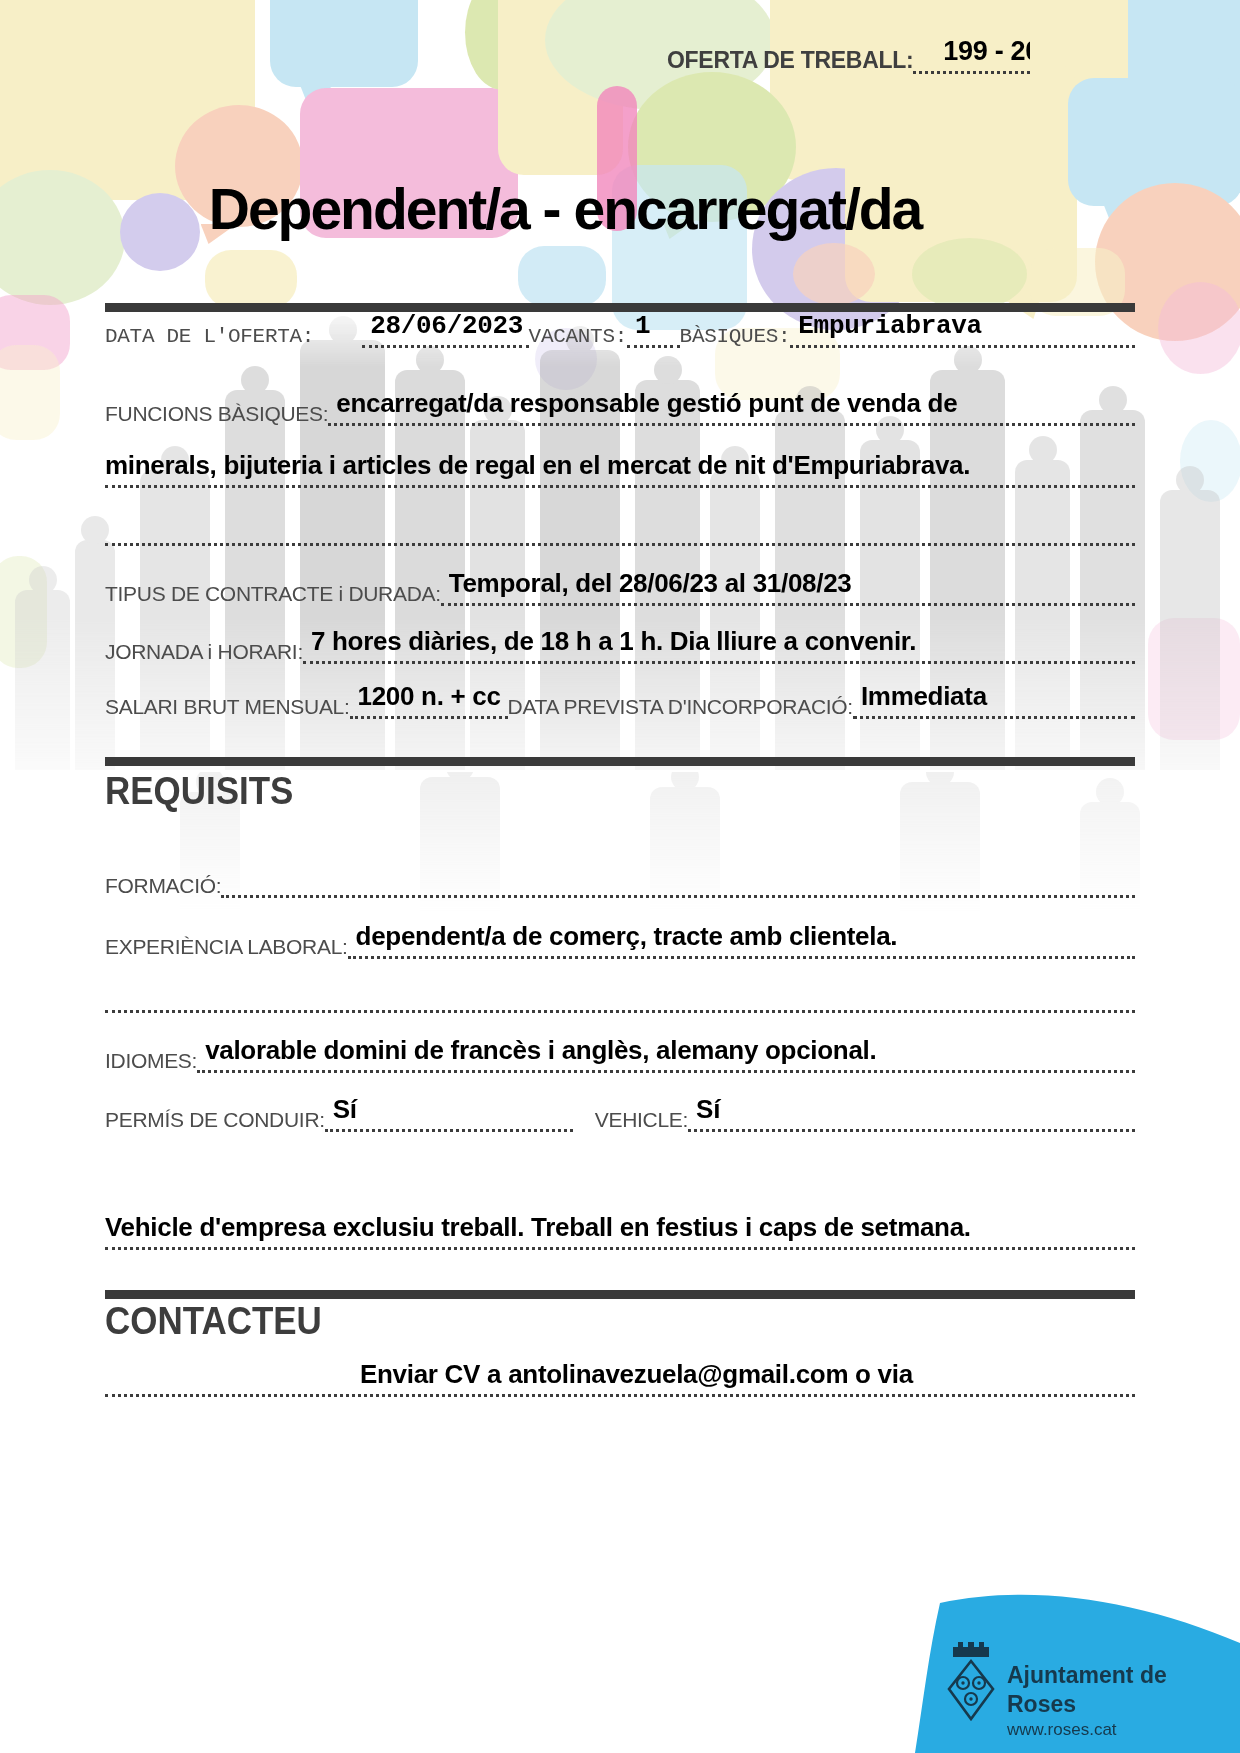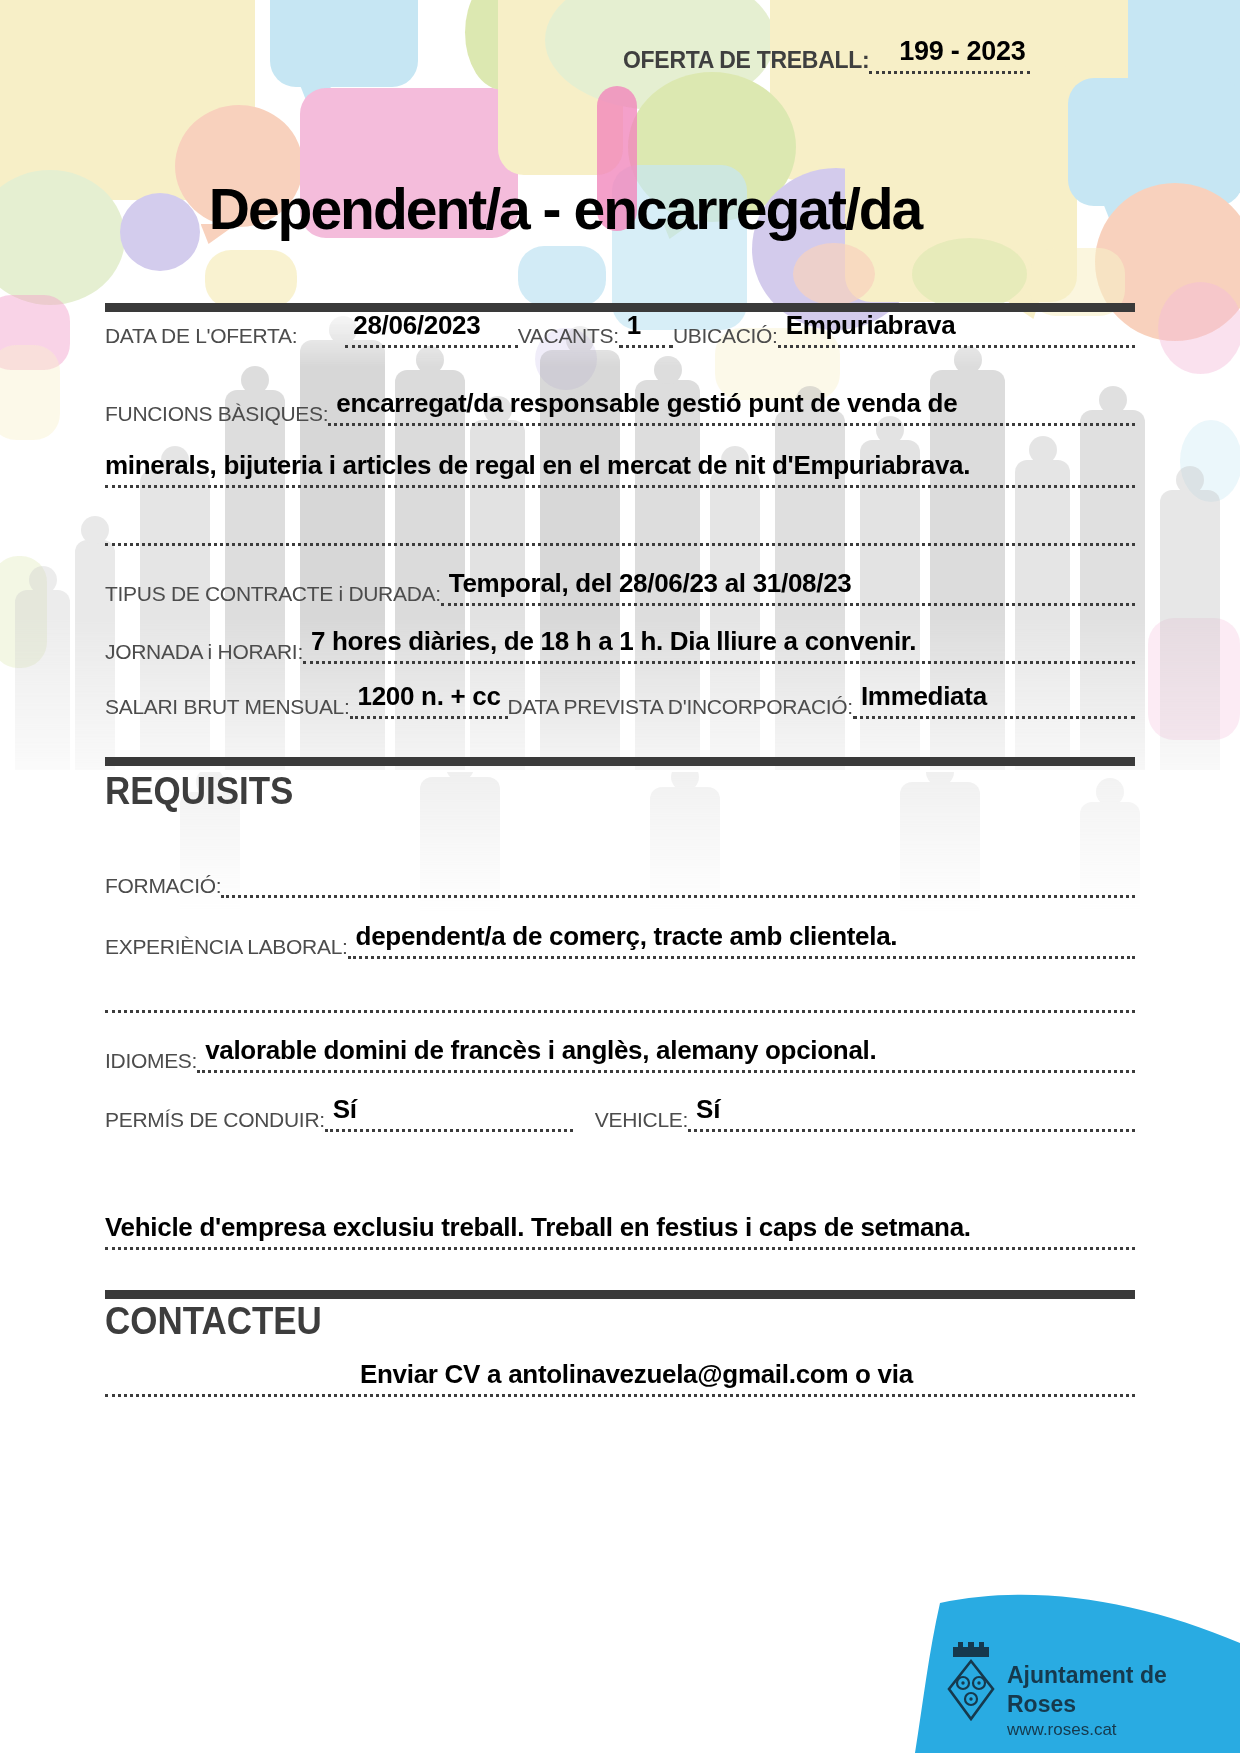--- a/index.html
+++ b/index.html
@@ -22,21 +22,21 @@
         mask-image:linear-gradient(180deg,transparent 0,#000 14%,#000 68%,rgba(0,0,0,.25) 100%);}
   .crowd2{position:absolute;left:0;right:0;top:772px;height:140px;z-index:1;opacity:.33;
         -webkit-mask-image:linear-gradient(180deg,#000 0,transparent 100%);
         mask-image:linear-gradient(180deg,#000 0,transparent 100%);}
   .person{position:absolute;bottom:0;border-radius:12px 12px 0 0;}
   .person::before{content:"";position:absolute;top:-24px;left:50%;transform:translateX(-50%);
         width:28px;height:28px;border-radius:50%;background:inherit;}
 
   
   .content{position:absolute;inset:0;z-index:2;}
-  .hdr-field{position:absolute;display:flex;align-items:flex-end;height:44px;}
+  .hdr-field{position:absolute;display:flex;align-items:flex-end;height:44px;margin-left:44px;}
   .hdr-label{white-space:nowrap;font-weight:bold;color:#3f3f3f;font-size:23px;letter-spacing:-0.3px;}
   .title{position:absolute;left:0;right:0;top:176px;text-align:center;font-size:57px;font-weight:bold;
         letter-spacing:-2px;transform:translateX(-55px);}
   .bar{position:absolute;left:105px;right:105px;height:9px;background:#3a3a3a;}
   .field{position:absolute;left:105px;right:105px;display:flex;align-items:flex-end;height:44px;}
   .flabel{white-space:nowrap;color:#4c4c4c;font-size:21px;letter-spacing:-0.3px;}
   .dots{flex:1 1 auto;border-bottom:3px dotted #3c3c3c;padding:0 0 1px 8px;white-space:nowrap;
         overflow:hidden;min-width:0;}
   .fval{display:inline-block;font-weight:bold;font-size:26px;letter-spacing:-0.3px;padding-bottom:3px;}
   .dots.noind{padding-left:0;} .w155{flex:0 0 150px;} .w255{flex:0 0 240px;}
@@ -124,30 +124,30 @@
       <span class="hdr-label">OFERTA DE TREBALL:</span>
       <span class="dots" style="padding-left:30px;">
         <b class="fval" style="font-size:27px;">199 - 2023</b>
       </span>
     </div>
 
     <div class="title">Dependent/a - encarregat/da</div>
 
     <div class="bar" style="top:303px;"></div>
 
-    <div class="field" style="top:304px;">
+    <div class="field" style="top:304px;font-family:Liberation Mono, monospace;">
       <span class="flabel">DATA DE L'OFERTA:</span>
       <span class="dots" style="flex:1.6;margin-left:48px;">
         <b class="fval">28/06/2023</b>
       </span>
       <span class="flabel">VACANTS:</span>
       <span class="dots" style="flex:0.45;">
         <b class="fval">1</b>
       </span>
-      <span class="flabel">UBICACIÓ:</span>
+      <span class="flabel">BÀSIQUES:</span>
       <span class="dots" style="flex:3.4;">
         <b class="fval">Empuriabrava</b>
       </span>
     </div>
 
     <div class="field" style="top:382px;">
       <span class="flabel">FUNCIONS BÀSIQUES:</span>
       <span class="dots">
         <b class="fval">encarregat/da responsable gestió punt de venda de</b>
       </span>

